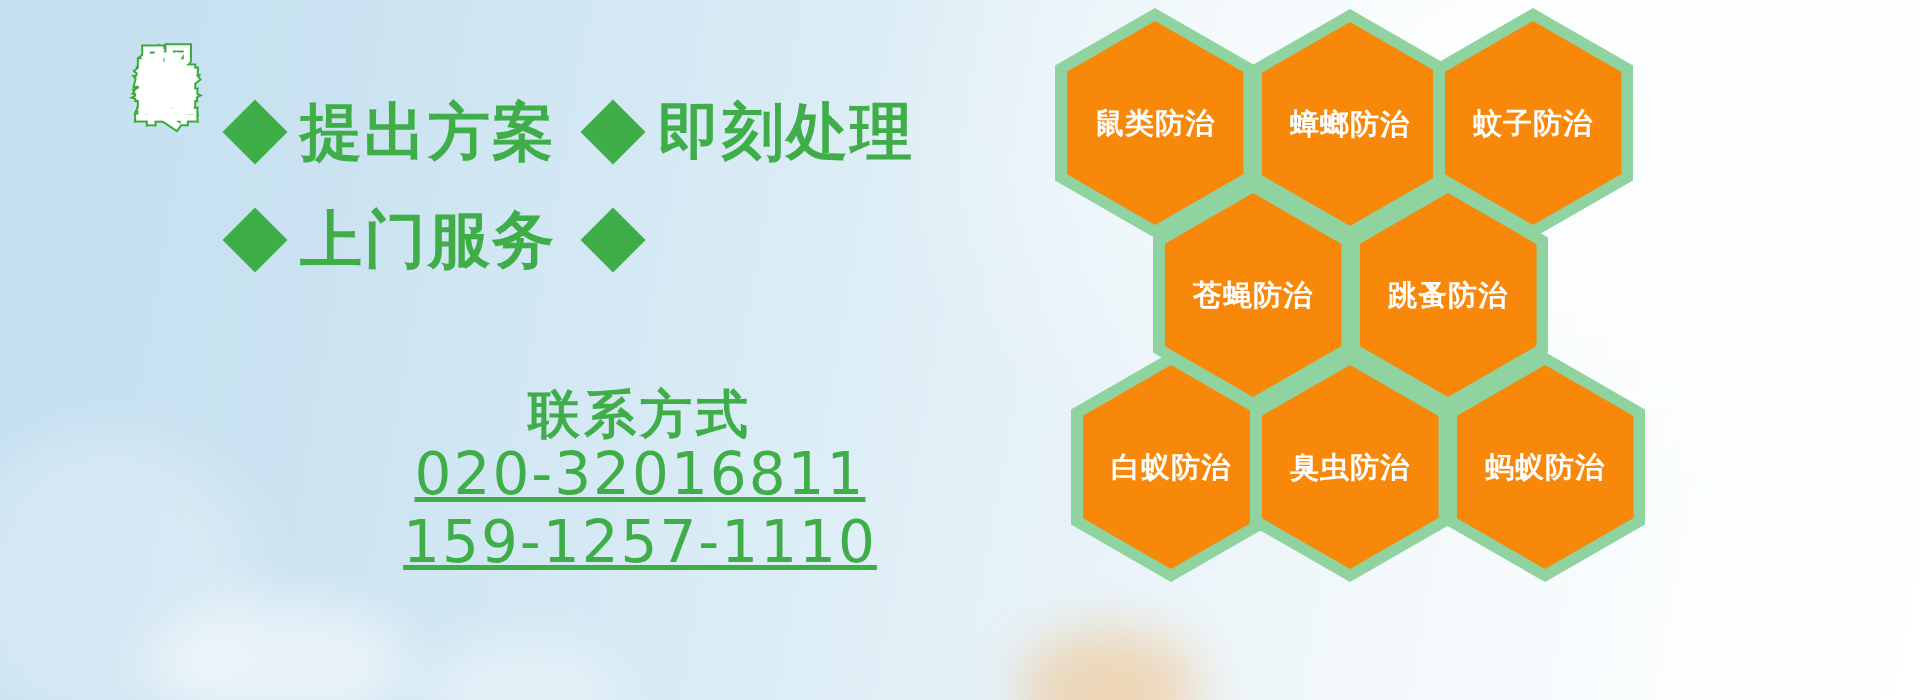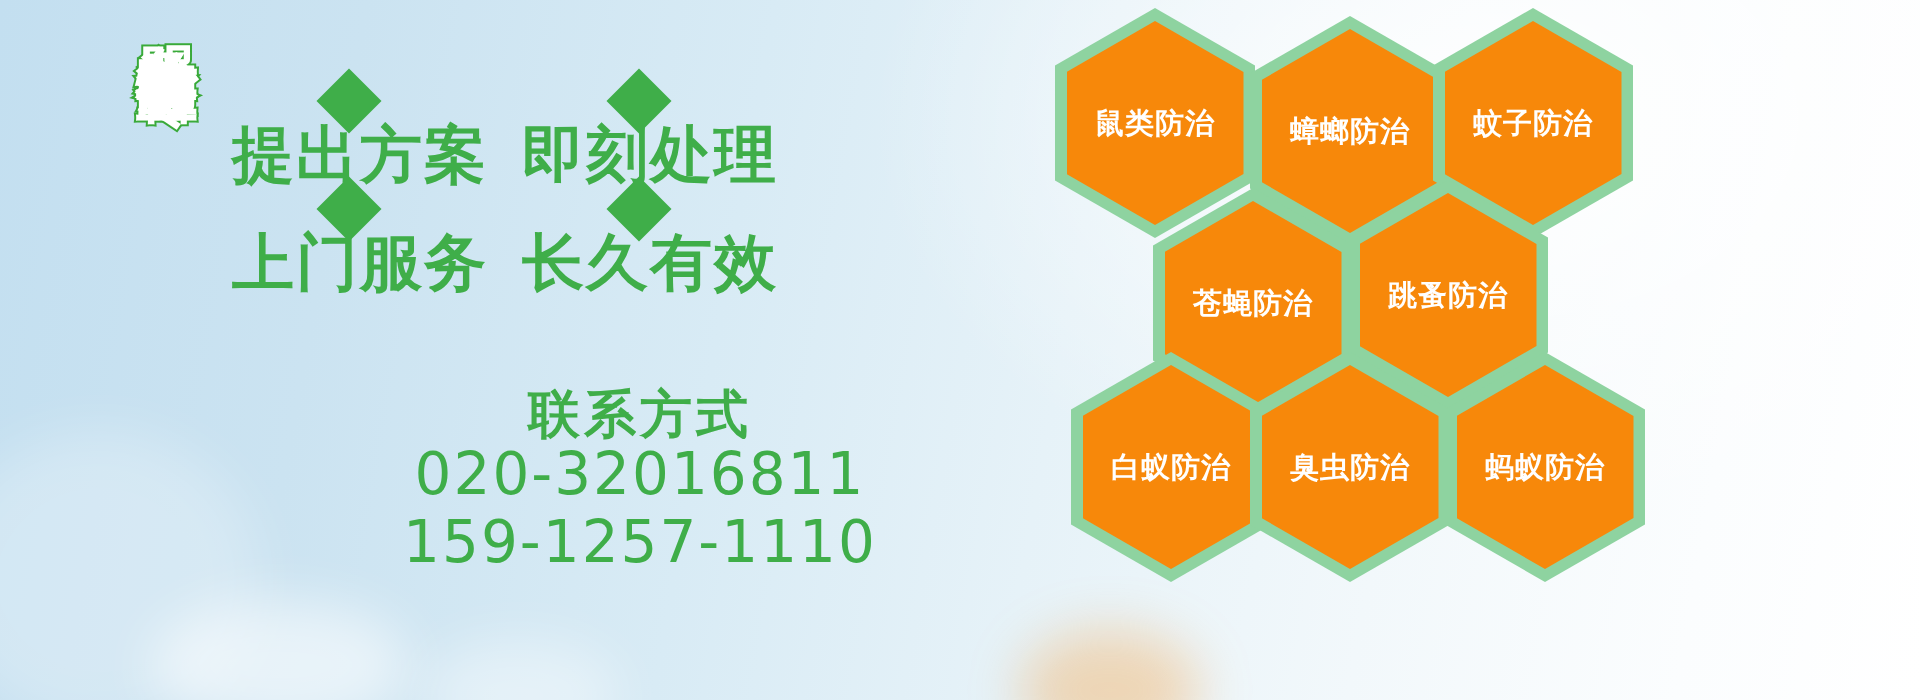--- a/index.html
+++ b/index.html
@@ -34,21 +34,21 @@
     color:#ffffff;
     -webkit-text-stroke:4px #3aaa3a;
     paint-order:stroke fill;
     text-shadow:0 0 1px #3aaa3a;
     white-space:nowrap;
   }
 
   
   #features{position:absolute;left:232px;top:78px;}
   .feature-row{display:flex;align-items:center;height:108px;}
-  .feature-item{display:flex;align-items:center;flex-direction:column;}
+  .feature-item{display:flex;align-items:center;}
   .diamond{
     width:46px;height:46px;background:#3fae49;
     transform:rotate(45deg);
     margin-right:22px;flex:0 0 auto;
   }
   .feature-label{
     font-size:62px;font-weight:bold;color:#3fae49;
     letter-spacing:2px;line-height:1;white-space:nowrap;
     font-family:"DejaVu Sans","Liberation Sans",sans-serif;
   }
@@ -58,20 +58,21 @@
   #contact{position:absolute;left:400px;top:388px;width:480px;text-align:center;}
   #contact-title{
     font-size:52px;font-weight:bold;color:#3fae49;letter-spacing:4px;
     line-height:1;
     font-family:"DejaVu Sans","Liberation Sans",sans-serif;
   }
   .phone{
     font-size:58px;color:#3fae49;letter-spacing:2px;line-height:1.18;
     font-family:"DejaVu Sans","Liberation Sans",sans-serif;
     white-space:nowrap;
+    text-decoration:underline;
   }
 
   
   #hex-grid{position:absolute;left:1055px;top:0;width:720px;height:700px;text-align:right;}
   .hex{
     position:absolute;width:200px;height:230px;
     -webkit-clip-path:polygon(50% 0%,100% 25%,100% 75%,50% 100%,0% 75%,0% 25%);
     clip-path:polygon(50% 0%,100% 25%,100% 75%,50% 100%,0% 75%,0% 25%);
     background:#8ed3a0;
     display:flex;align-items:center;justify-content:center;
@@ -116,51 +117,50 @@
     </div>
 
     <div class="feature-row">
       <div class="feature-item">
         <span class="diamond"></span>
         <span class="feature-label">上门服务</span>
       </div>
       <span class="gap"></span>
       <div class="feature-item">
         <span class="diamond"></span>
-        <span class="feature-label">长久有效</span>
       </div>
     </div>
 
   </div>
 
   <div id="contact">
     <div id="contact-title">联系方式</div>
     <div class="phone">020-32016811</div>
     <div class="phone">159-1257-1110</div>
   </div>
 
   <div id="hex-grid">
 
     <div class="hex" style="left:0px;top:8px;">
       <div class="hex-inner">
         <span class="hex-label">鼠类防治</span>
       </div>
     </div>
-    <div class="hex" style="left:195px;top:16px;">
+    <div class="hex" style="left:195px;top:9px;">
       <div class="hex-inner">
         <span class="hex-label">蟑螂防治</span>
       </div>
     </div>
     <div class="hex" style="left:378px;top:8px;">
       <div class="hex-inner">
         <span class="hex-label">蚊子防治</span>
       </div>
     </div>
 
-    <div class="hex" style="left:98px;top:188px;">
+    <div class="hex" style="left:98px;top:180px;">
       <div class="hex-inner">
         <span class="hex-label">苍蝇防治</span>
       </div>
     </div>
     <div class="hex" style="left:293px;top:180px;">
       <div class="hex-inner">
         <span class="hex-label">跳蚤防治</span>
       </div>
     </div>
 

